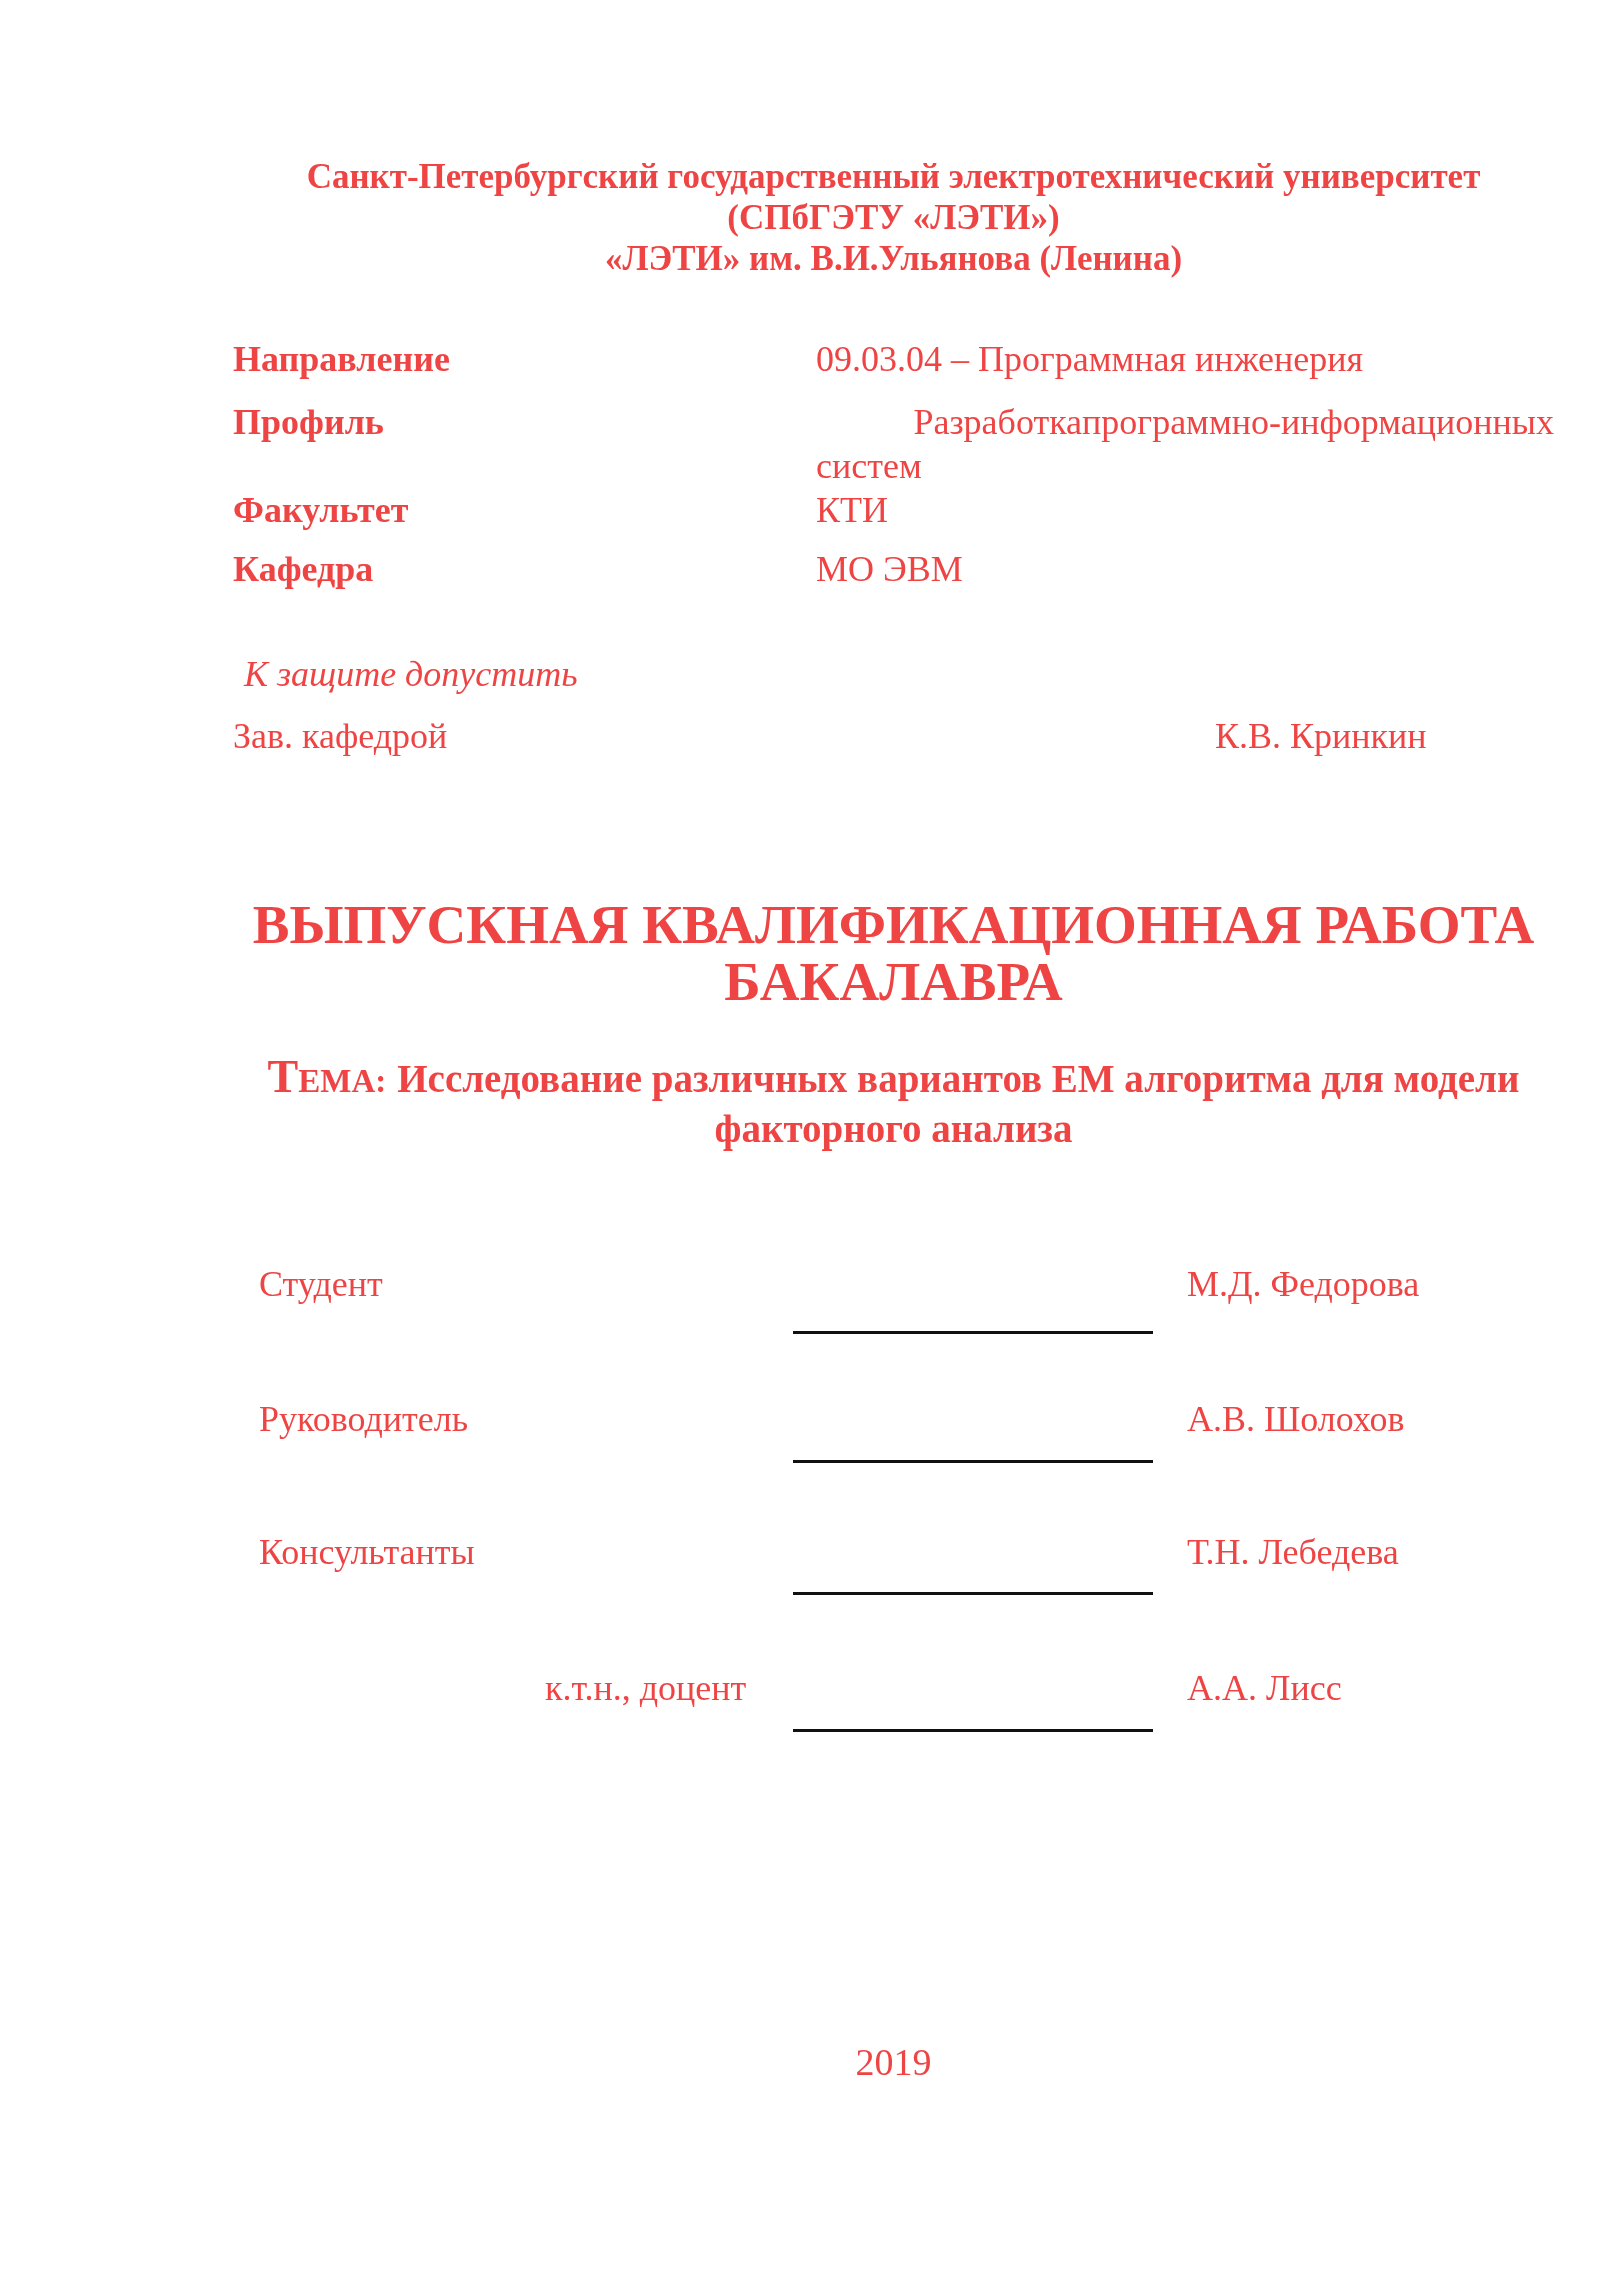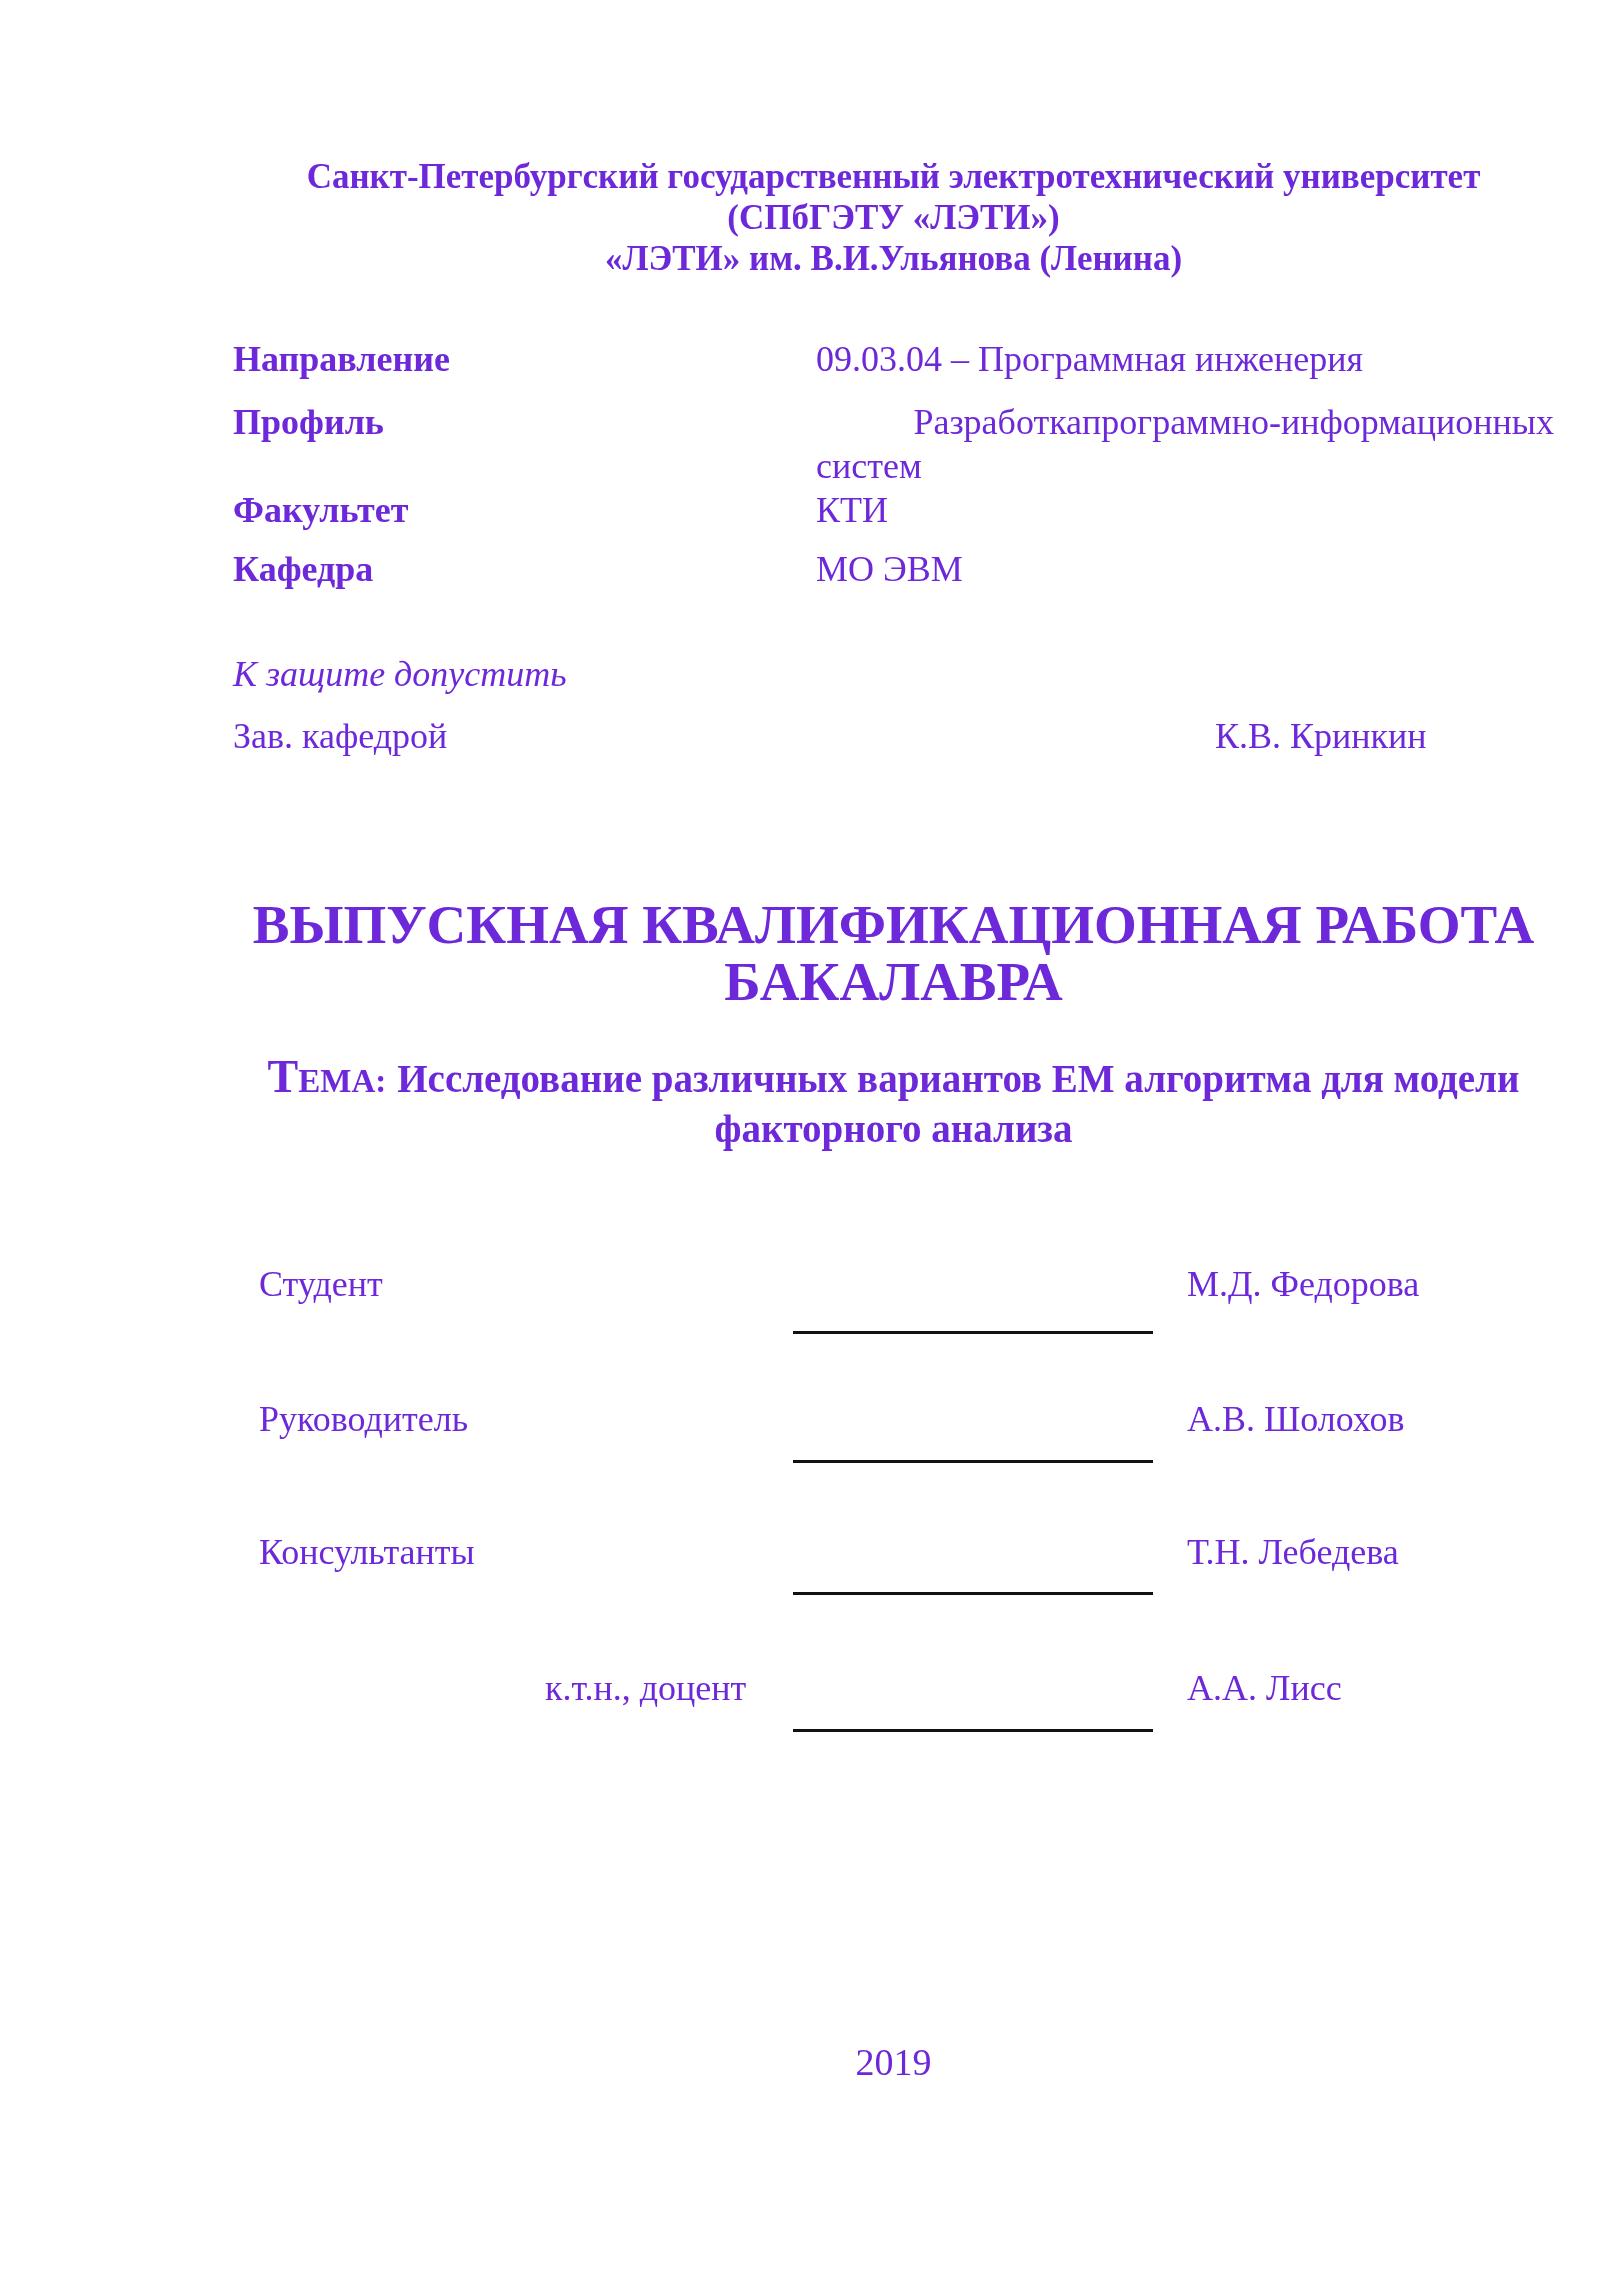--- a/index.html
+++ b/index.html
@@ -2,21 +2,21 @@
 <html style="font-size:12.6px"><head>
 <meta charset="utf-8">
 <style>
   html, body { margin: 0; padding: 0; }
   body { background: #ffffff; }
   .page {
     position: relative;
     width: 1623px;
     height: 2295px;
     background: #ffffff;
-    color: #6d28d9;
+    color: #ef4444;
     font-family: "Liberation Serif", "DejaVu Serif", serif;
     overflow: hidden;
   }
   .abs { position: absolute; }
 
   
   .header {
     left: 233px; top: 156px; width: 1321px;
     text-align: center;
     font-weight: bold;
@@ -31,21 +31,21 @@
   .row-direction { top: 337px; }
   .row-profile   { top: 400px; }
   .row-faculty   { top: 488px; }
   .row-department{ top: 547px; }
   .profile-value-box { position: absolute; left: 583px; top: 0; width: 738px; white-space: normal; }
   .profile-line1 { display: flex; justify-content: flex-end; }
   .profile-line2 { margin-top: 4px; }
 
   
   .approval-note {
-    left: 233px; top: 652px;
+    left: 244px; top: 652px;
     font-size: 36px; line-height: 44px;
     font-style: italic;
   }
   .approval-row { left: 233px; top: 714px; width: 1321px; font-size: 36px; line-height: 44px; }
   .approval-label { position: absolute; left: 0; top: 0; white-space: nowrap; }
   .approval-name  { position: absolute; left: 973px; top: 0; white-space: nowrap; margin-left: 9px; }
 
   
   .work-title {
     left: 233px; top: 896px; width: 1321px;

